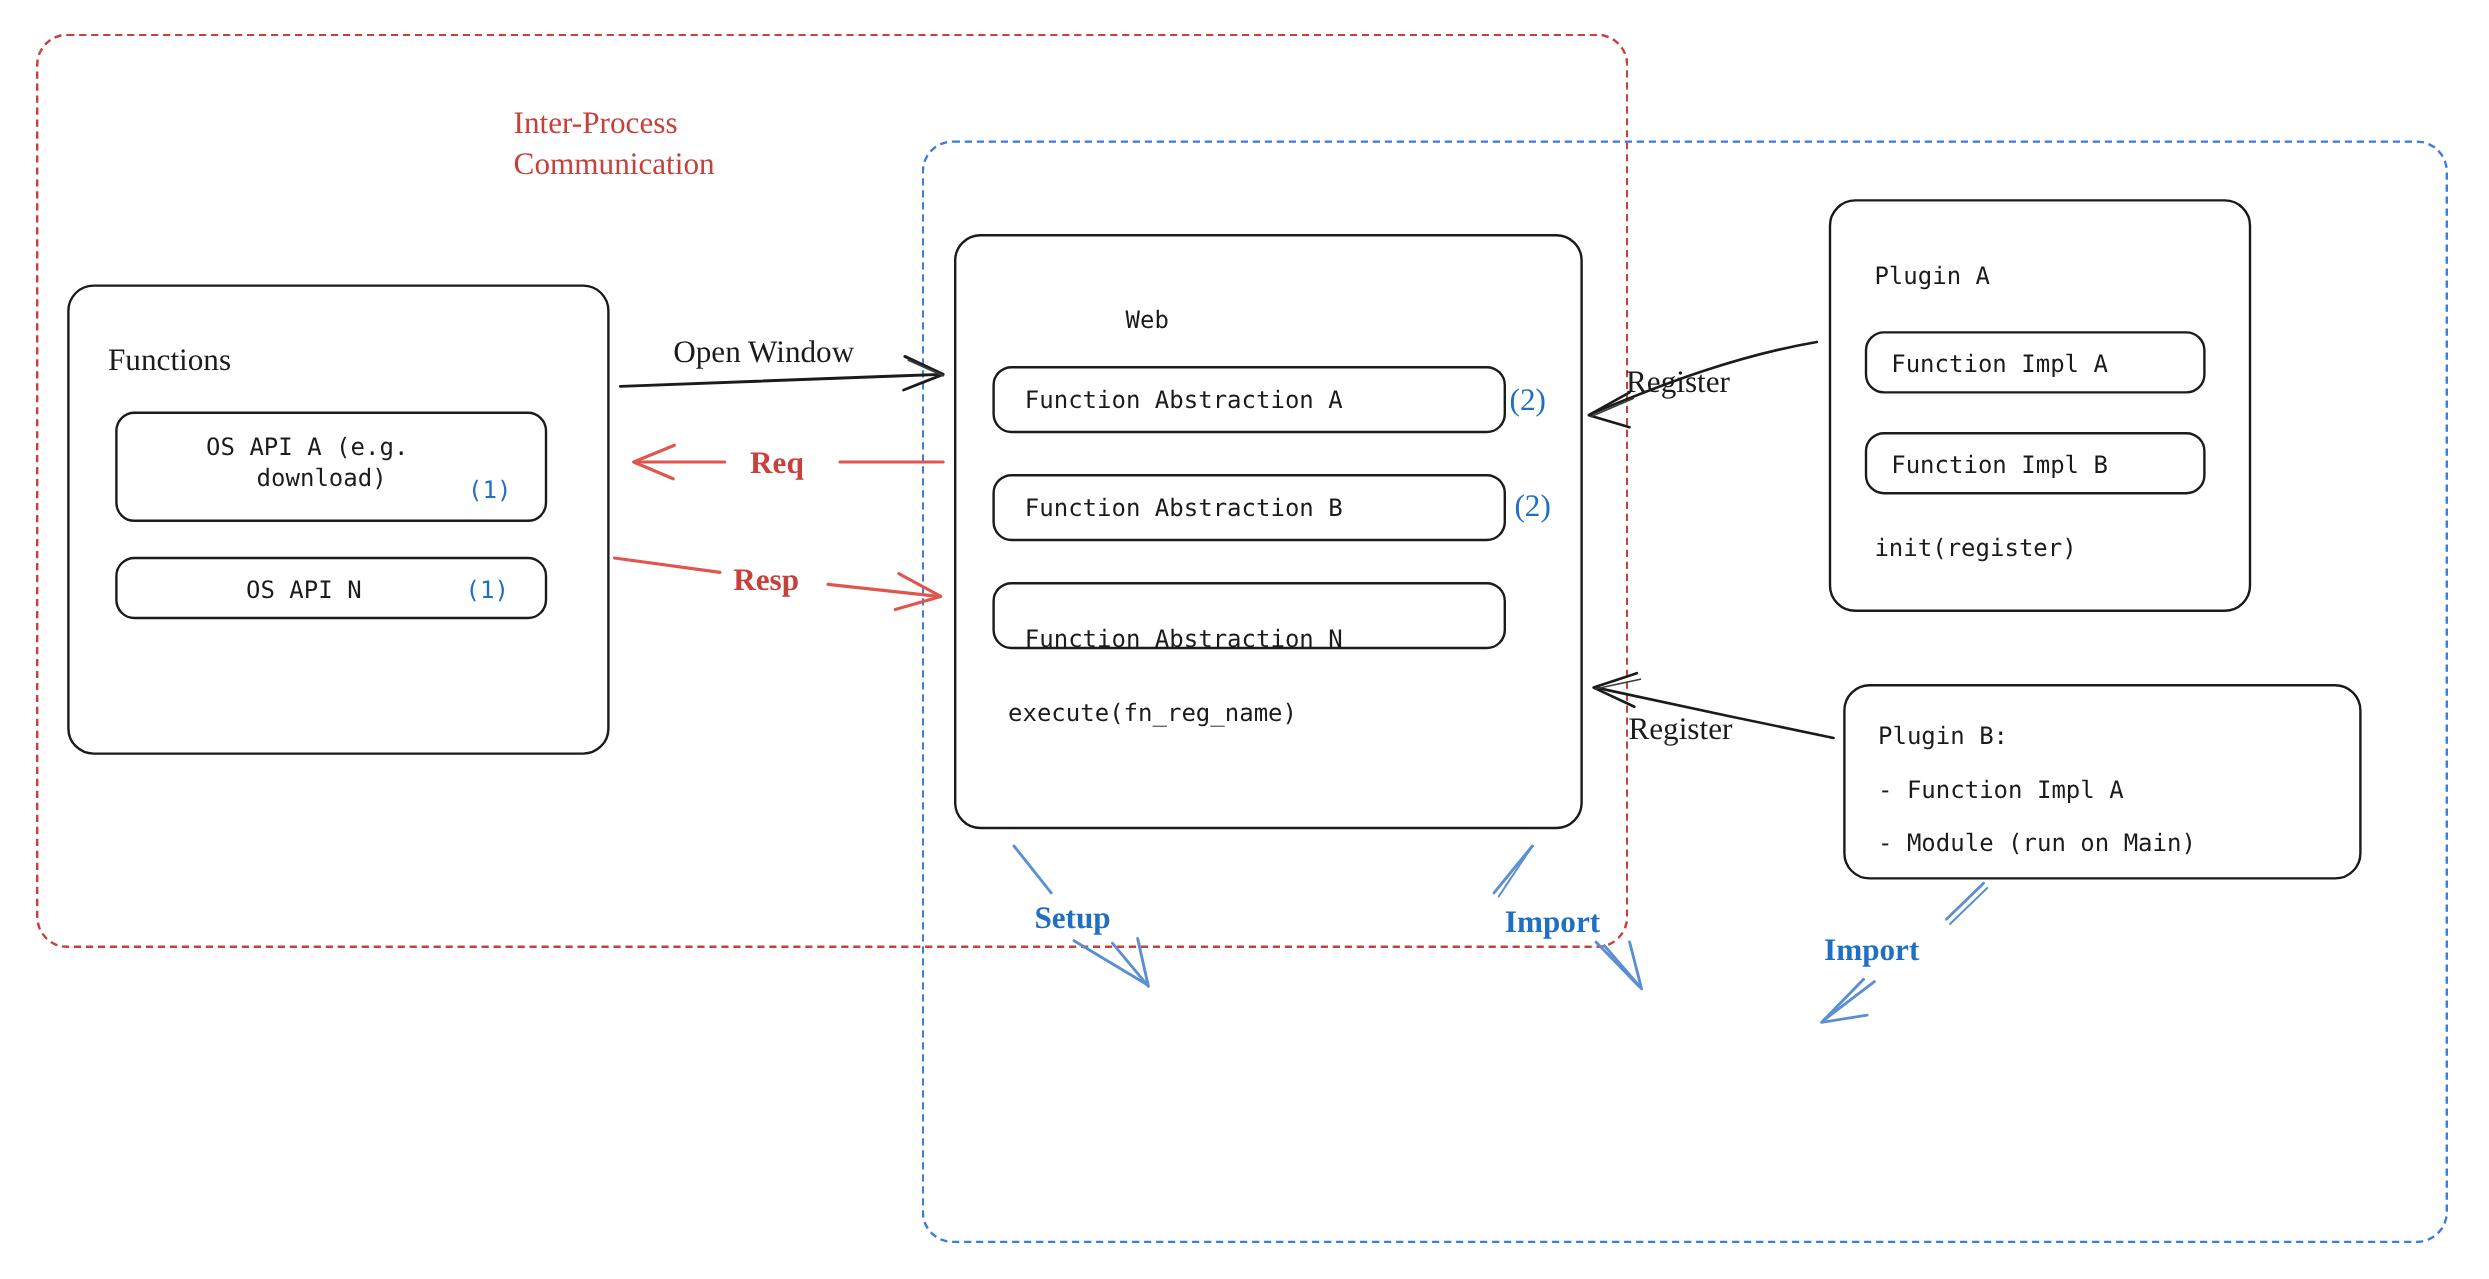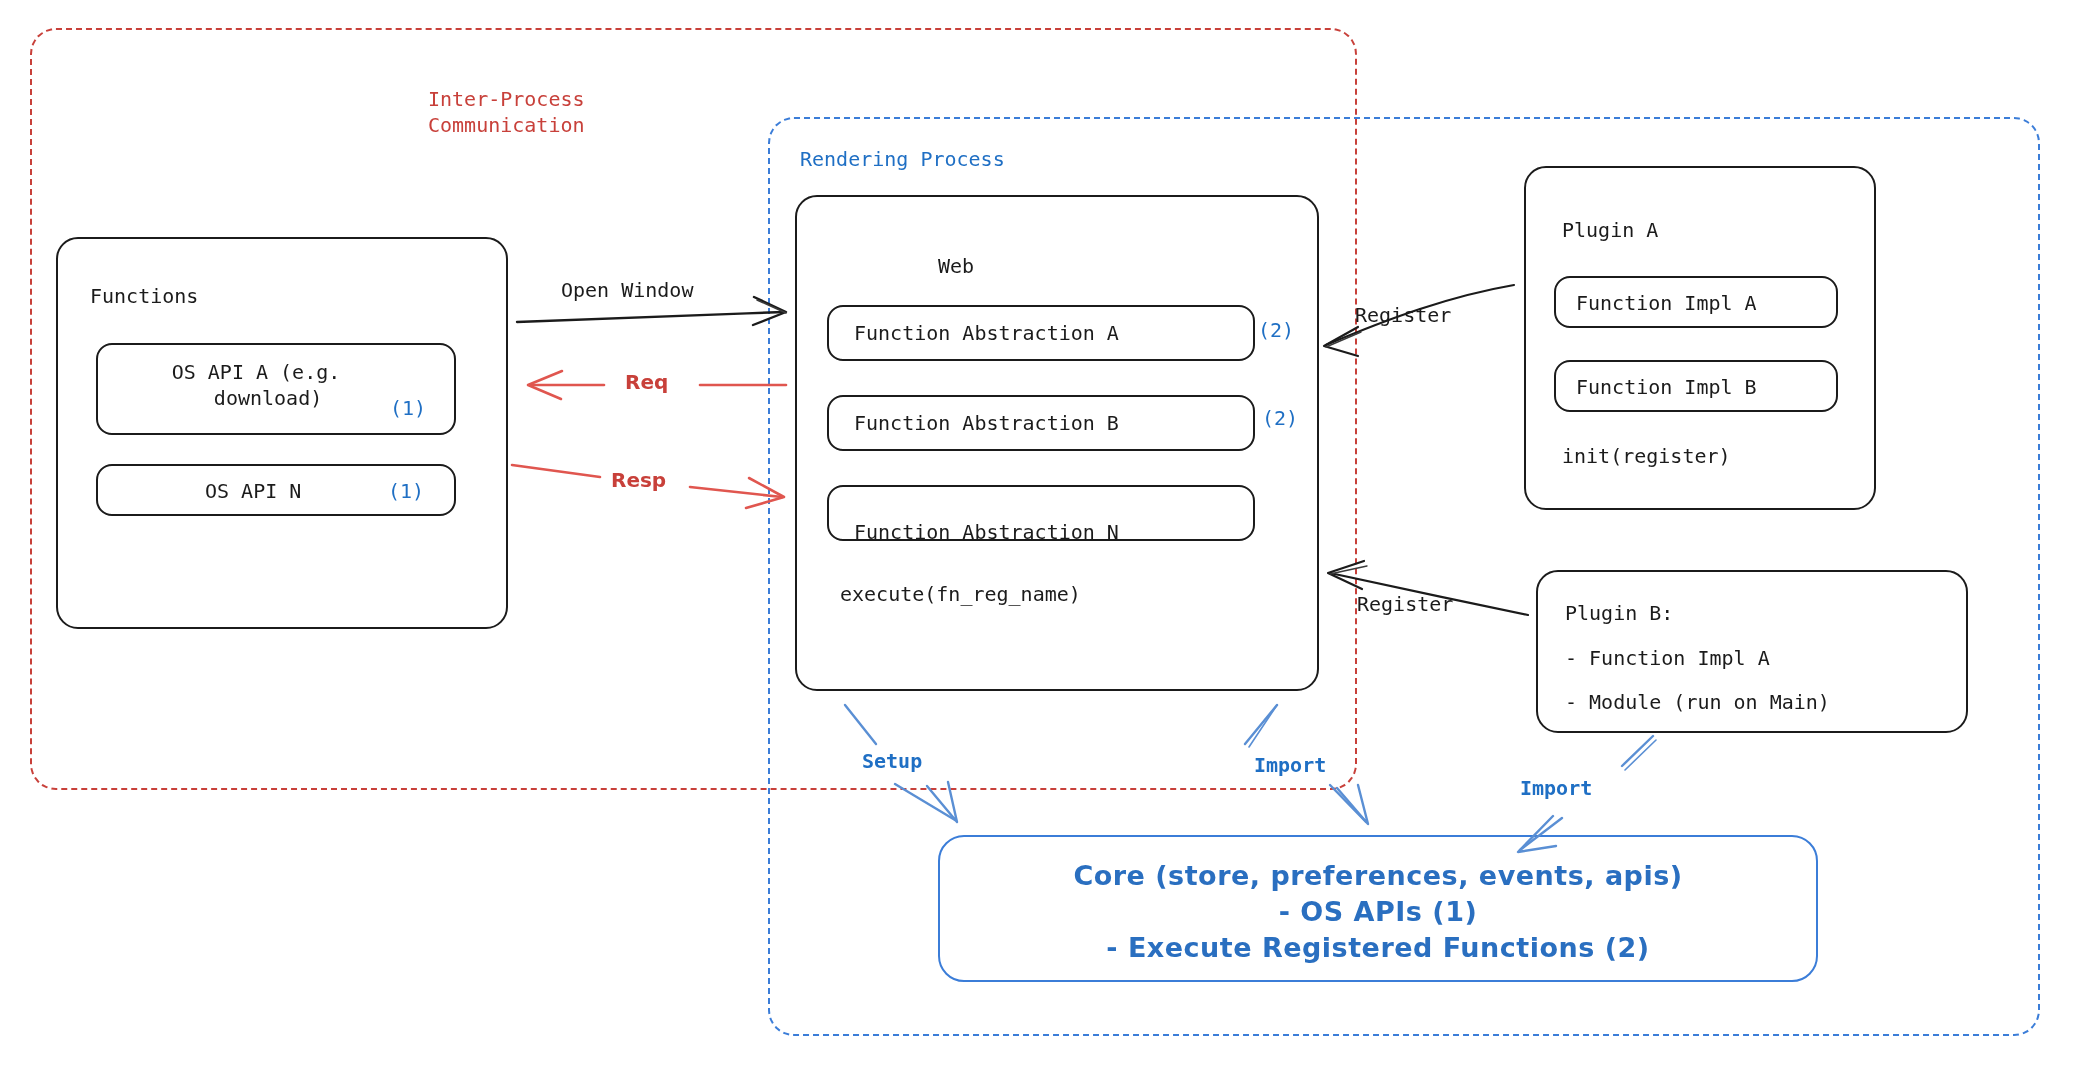--- a/index.html
+++ b/index.html
@@ -34,21 +34,21 @@
     font-family:"DejaVu Sans Mono","Liberation Mono",monospace;
     line-height:1.32;letter-spacing:0px;
   }
   .mono{font-family:"DejaVu Sans Mono","Liberation Mono",monospace;}
   .sans{font-family:"DejaVu Sans","Liberation Sans",sans-serif;}
   .red{color:#c8403a;}
   .blue{color:#1f6fc4;}
   .dark{color:#1b1b1b;}
   .ctr{text-align:center;}
 
-  .t28{font-size:20px;}
+  .t28{font-size:26px;font-family:Liberation Serif, serif;}
   .t26{font-size:20px;}
 
   
   .core-text{
     position:absolute;left:0;right:0;text-align:center;
     font-family:"DejaVu Sans","Liberation Sans",sans-serif;
     font-weight:700;color:#2a6fc0;font-size:27px;line-height:1.42;
     letter-spacing:.5px;white-space:pre;
   }
 
@@ -61,21 +61,20 @@
 
 <div id="stage">
 
   <div class="frame red" style="left:30px;top:28px;width:1327px;height:762px;"></div>
 
   <div class="frame blue" style="left:768px;top:117px;width:1272px;height:919px;"></div>
 
   <div class="label mono red t28" style="left:428px;top:86px;">Inter-Process
 Communication</div>
 
-  <div class="label mono blue t28" style="left:800px;top:146px;">Rendering Process</div>
 
   <div class="box" style="left:56px;top:237px;width:452px;height:392px;"></div>
 
   <div class="label mono dark t28" style="left:90px;top:283px;">Functions</div>
 
   <div class="box inner" style="left:96px;top:343px;width:360px;height:92px;"></div>
   <div class="label mono dark t26 ctr" style="left:96px;top:359px;width:320px;">OS API A (e.g.
   download)</div>
   <div class="label mono blue t26" style="left:390px;top:395px;">(1)</div>
 
@@ -111,25 +110,20 @@
   <div class="label mono dark t26" style="left:1576px;top:374px;">Function Impl B</div>
 
   <div class="label mono dark t26" style="left:1562px;top:443px;">init(register)</div>
 
   <div class="box" style="left:1536px;top:570px;width:432px;height:163px;"></div>
 
   <div class="label mono dark t26" style="left:1565px;top:600px;">Plugin B:</div>
   <div class="label mono dark t26" style="left:1565px;top:689px;">- Module (run on Main)</div>
   <div class="label mono dark t26" style="left:1565px;top:645px;">- Function Impl A</div>
 
-  <div class="box core" style="left:938px;top:835px;width:880px;height:147px;">
-    <div class="core-text" style="top:20px;">Core (store, preferences, events, apis)</div>
-    <div class="core-text" style="top:56px;">- OS APIs (1)</div>
-    <div class="core-text" style="top:92px;">- Execute Registered Functions (2)</div>
-  </div>
 
   <div class="label mono dark t28" style="left:561px;top:277px;">Open Window</div>
 
   <div class="label sans red t28" style="left:625px;top:369px;font-weight:700;">Req</div>
 
   <div class="label sans red t28" style="left:611px;top:467px;font-weight:700;">Resp</div>
 
   <div class="label mono dark t28" style="left:1355px;top:302px;">Register</div>
 
   <div class="label mono dark t28" style="left:1357px;top:591px;">Register</div>

